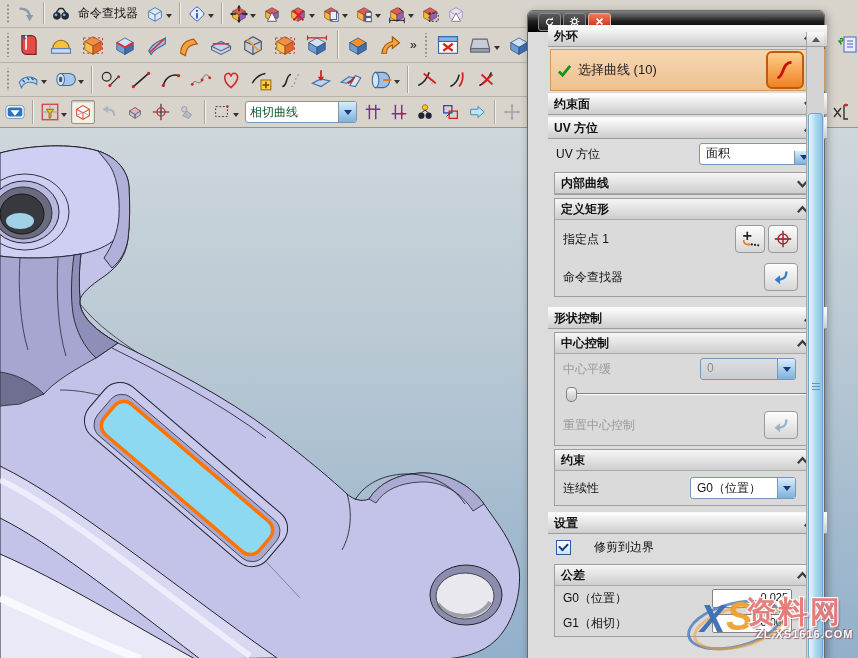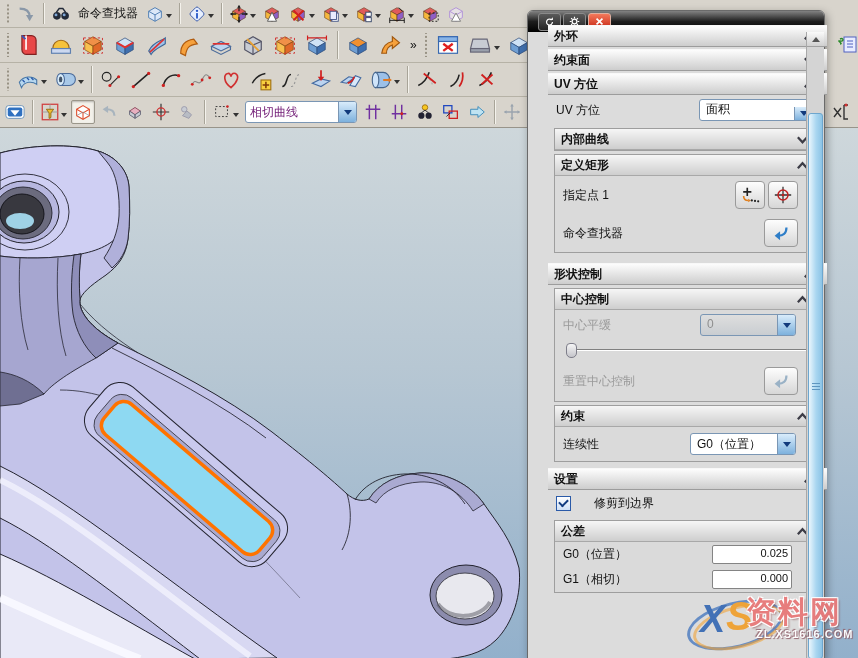--- a/index.html
+++ b/index.html
@@ -16,21 +16,21 @@
   .tsep{width:1px;height:80%;background:#a8a498;margin:0 4px;box-shadow:1px 0 0 #f4f2ec;}
   .tbtn{display:flex;align-items:center;justify-content:center;border:1px solid transparent;
     border-radius:2px;padding:1px;margin:0 1px;}
   .tbtn.pressed{background:#f3f1ea;border-color:#9a968a;box-shadow:inset 0 1px 2px rgba(0,0,0,.25);}
   .r1 .tbtn svg{width:20px;height:20px;} .r2 .tbtn svg{width:26px;height:26px;}
   .r3 .tbtn svg{width:24px;height:24px;} .r4 .tbtn svg{width:20px;height:20px;}
   .tbtn .dd{width:0;height:0;border:3px solid transparent;border-top:4px solid #333;margin:8px 0 0 1px;}
   .tlabel{font-size:12px;color:#111;margin:0 4px;white-space:nowrap;}
   .tcombo{display:flex;height:20px;width:110px;border:1px solid #7a96b4;border-radius:3px;
     background:#fff;overflow:hidden;margin:0 3px;}
-  .tcombo .tcv{flex:1;font-size:12px;padding:2px 4px;color:#701a75;white-space:nowrap;}
+  .tcombo .tcv{flex:1;font-size:12px;padding:2px 4px;color:#14532d;white-space:nowrap;}
   .ddbtn{width:17px;display:flex;align-items:center;justify-content:center;
     background:linear-gradient(#d9ecfb,#7db1dd);border-left:1px solid #7a96b4;}
   .tri{width:0;height:0;border:4px solid transparent;border-top:5px solid #123a7c;margin-top:4px;}
   #rightEdge .tbtn{position:absolute;z-index:2;}
   #rightEdge .tbtn:nth-child(1){left:834px;top:31px;} 
   #rightEdge .tbtn:nth-child(2){left:827px;top:99px;}
   #rightEdge svg{width:22px;height:22px;}
   
   #viewport{position:absolute;left:0;top:127px;width:858px;height:531px;z-index:1;
     background:linear-gradient(180deg,var(--c-viewport_top,#ced7db) 0%,#b7c7d3 45%,var(--c-viewport_bottom,#92b0cb) 100%);
@@ -807,20 +807,31 @@
     </div>
     <div class="dbody">
       <div class="ghdr">
         <span>外环</span>
         <span class="chev">
             <svg viewBox="0 0 14 9">
               <polyline points="2,7.5 7,2 12,7.5"></polyline>
             </svg>
           </span>
       </div>
+      <div class="selrow">
+        <svg width="15" height="15" viewBox="0 0 16 16">
+            <path d="M2 9l4 4L14 3" stroke="#18941a" stroke-width="3" fill="none"></path>
+          </svg>
+        <span class="stext">选择曲线 (10)</span>
+        <span class="selbtn">
+            <svg viewBox="0 0 22 22">
+              <path d="M4 18C10 18 8 4 17 4" fill="none" stroke="#c81010" stroke-width="2.6"></path>
+            </svg>
+          </span>
+      </div>
       <div class="ghdr">
         <span>约束面</span>
         <span class="chev">
             <svg viewBox="0 0 14 9">
               <polyline points="2,2 7,7.5 12,2"></polyline>
             </svg>
           </span>
       </div>
       <div class="ghdr">
         <span>UV 方位</span>

